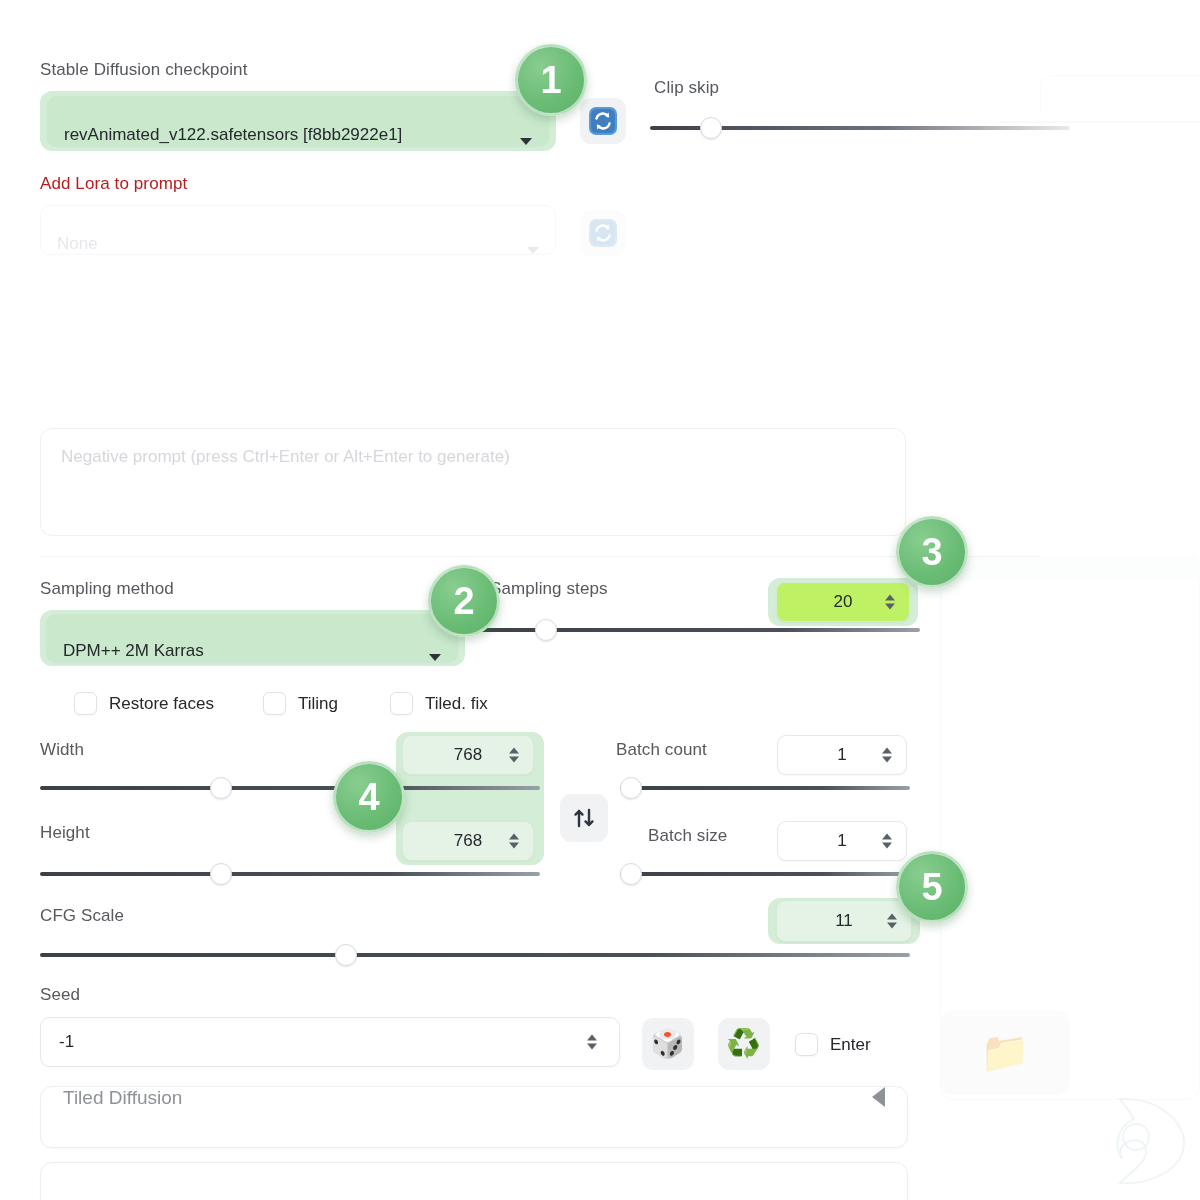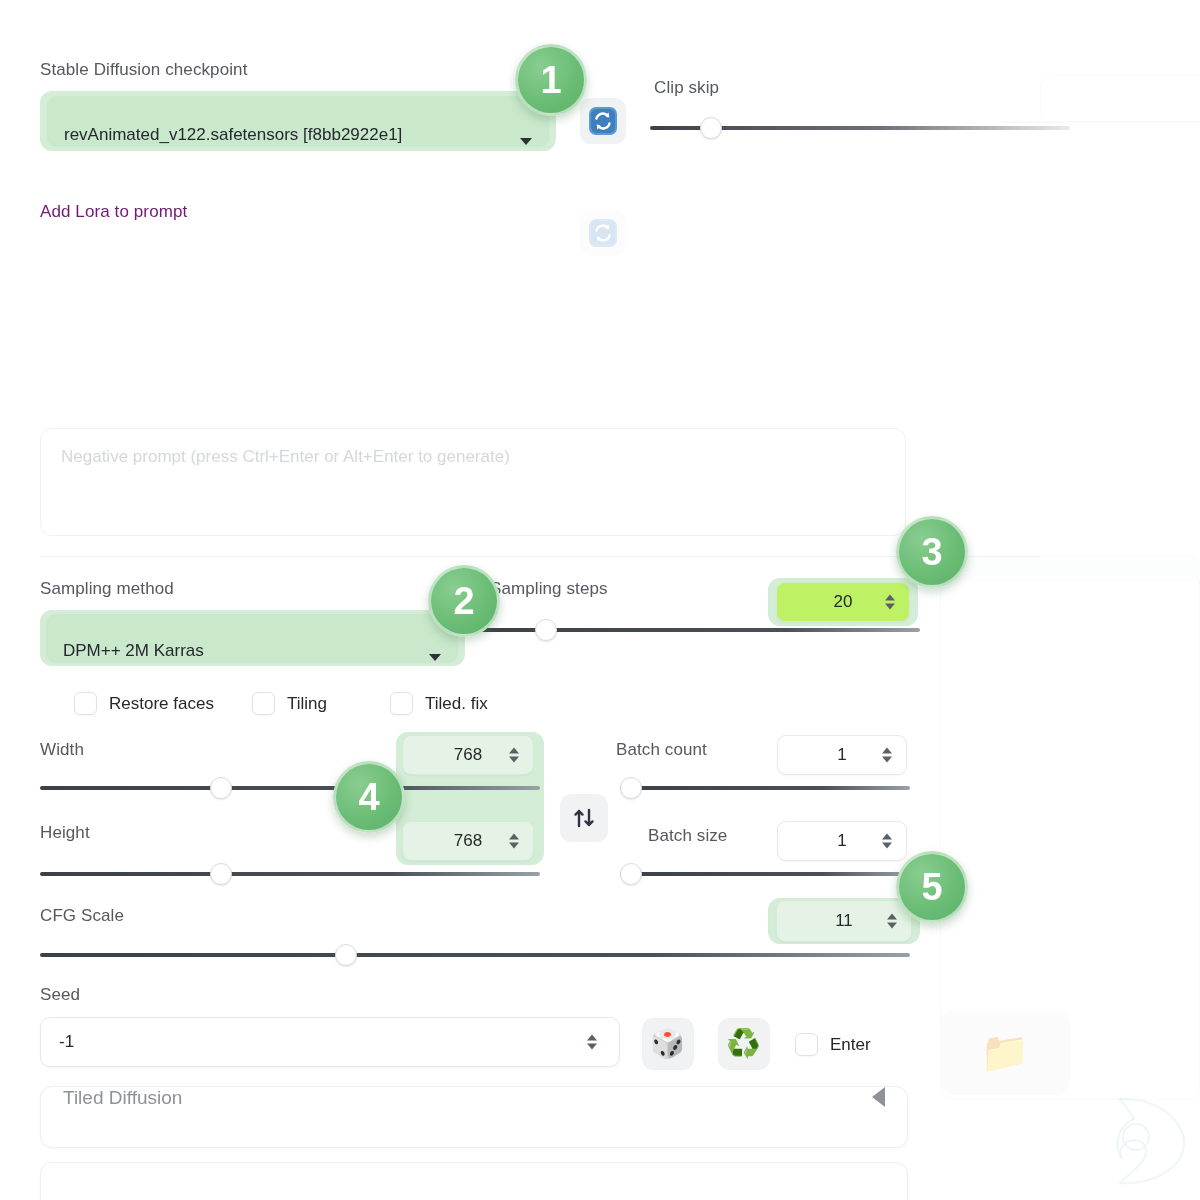--- a/index.html
+++ b/index.html
@@ -11,21 +11,21 @@
   }
   #root { position: relative; width: 1200px; height: 1200px; background:#fff; }
 
   
   .lbl {
     font-size: 17px;
     color: #55585d;
     letter-spacing: .1px;
     white-space: nowrap;
   }
-  .lbl.dim { color: #701a75; margin-top: 28px; }
+  .lbl.dim { color: #b91c1c; }
 
   
   .dd {
     position: absolute;
     height: 50px;
     background: #ffffff;
     border: 1px solid #e6e8eb;
     border-radius: 10px;
     display: flex; align-items: flex-end;
     padding: 0 16px;
@@ -203,20 +203,24 @@
     </svg>
   </div>
 
   <div class="lbl" style="position:absolute; left:654px; top:78px;">Clip skip</div>
   <div class="slider" style="left:650px; top:117px; width:420px;">
     <div class="track fadeR"></div>
     <div class="knob" style="left:50px;"></div>
   </div>
 
   <div class="lbl dim" style="position:absolute; left:40px; top:174px;">Add Lora to prompt</div>
+  <div class="dd ghost" style="left:40px; top:205px; width:516px; opacity:.55;">
+    <span class="val">None</span>
+    <span class="caret"></span>
+  </div>
   <div class="iconbtn faded" style="left:580px; top:210px;">
     <svg width="30" height="30" viewBox="0 0 30 30">
       <rect x="1" y="1" width="28" height="28" rx="7" fill="#5b9bd5"></rect>
       <rect x="3" y="3" width="24" height="24" rx="5.5" fill="#3f7fbf"></rect>
       <path d="M8.5 12.5 A6.5 6.5 0 0 1 20 10.2" fill="none" stroke="#fff" stroke-width="2.4" stroke-linecap="round"></path>
       <path d="M21.5 17.5 A6.5 6.5 0 0 1 10 19.8" fill="none" stroke="#fff" stroke-width="2.4" stroke-linecap="round"></path>
       <path d="M20.6 6.6 L21.2 11.2 L16.8 10.1 Z" fill="#fff"></path>
       <path d="M9.4 23.4 L8.8 18.8 L13.2 19.9 Z" fill="#fff"></path>
     </svg>
   </div>
@@ -244,21 +248,21 @@
     <span class="spin">
       <i class="up"></i>
       <i class="down"></i>
     </span>
   </div>
 
   <div class="cbrow" style="left:42px; top:692px;padding-left:32px;">
     <span class="cbox"></span>
     <span class="cl">Restore faces</span>
   </div>
-  <div class="cbrow" style="left:252px; top:692px;">
+  <div class="cbrow" style="left:263px; top:692px;">
     <span class="cbox"></span>
     <span class="cl">Tiling</span>
   </div>
   <div class="cbrow" style="left:390px; top:692px;">
     <span class="cbox"></span>
     <span class="cl">Tiled. fix</span>
   </div>
 
   <div class="hlbox" style="left:396px; top:732px; width:148px; height:133px;"></div>
 

